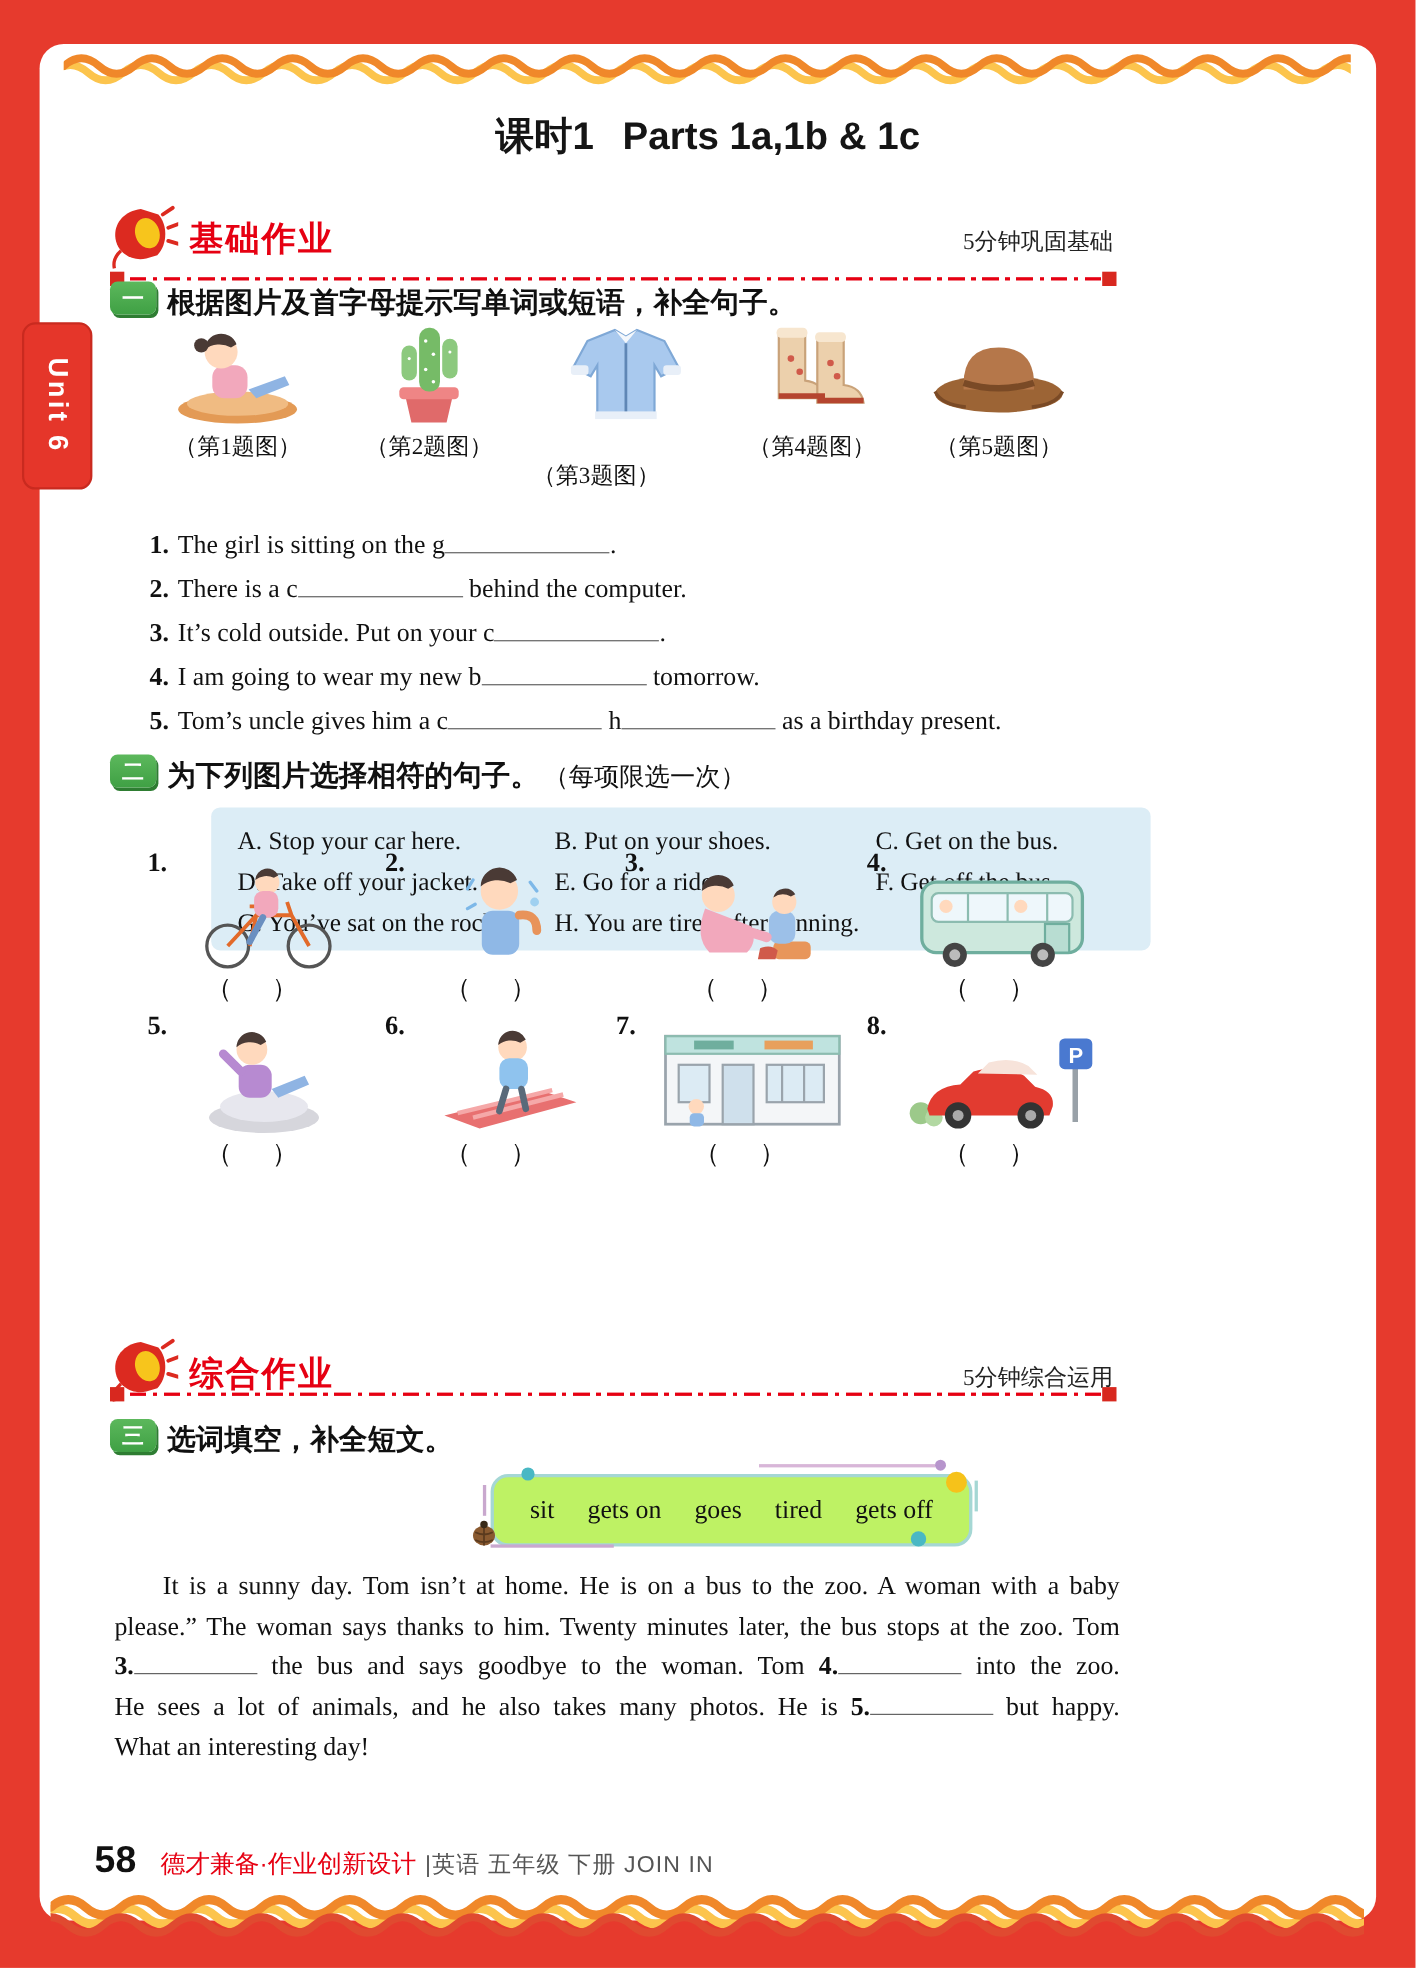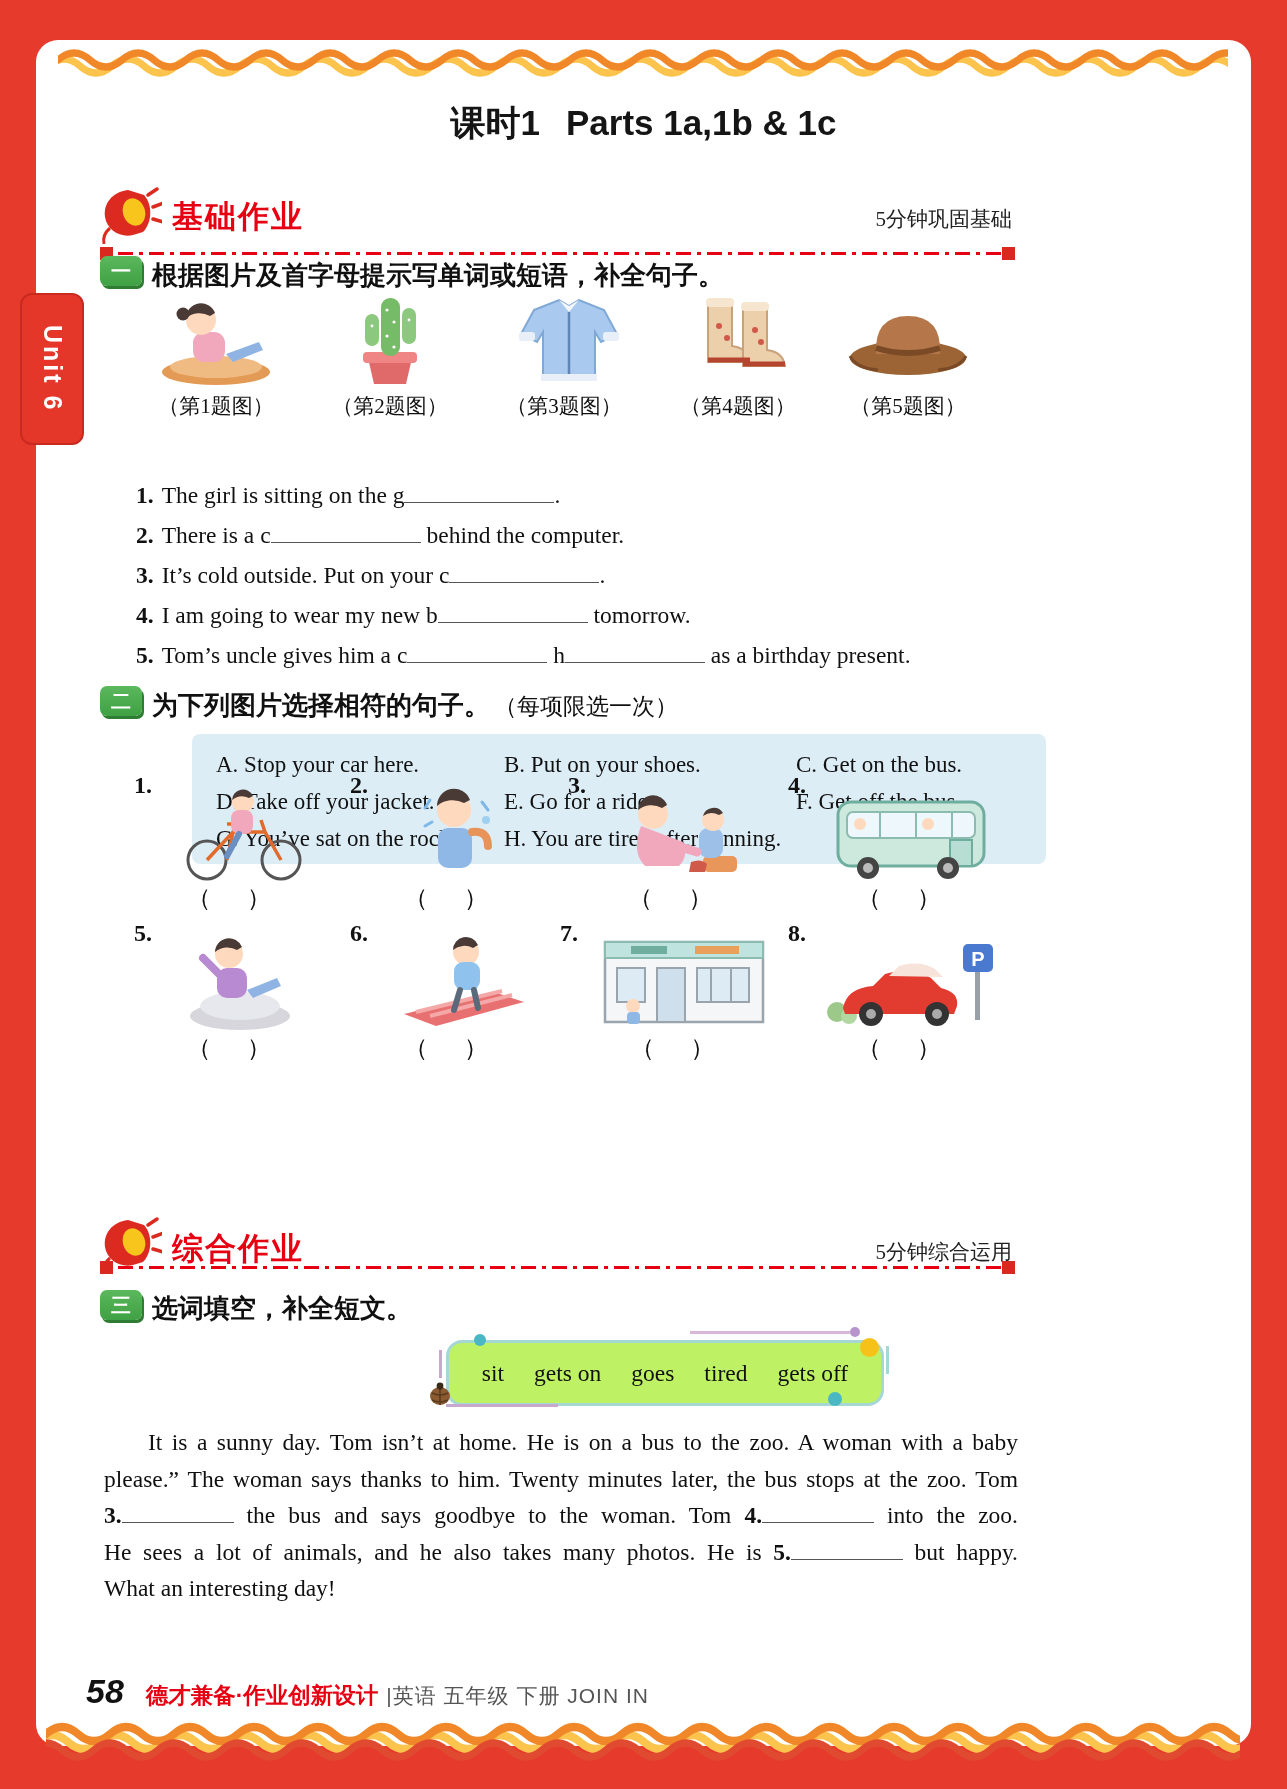--- a/index.html
+++ b/index.html
@@ -49,22 +49,22 @@
            font-family:"Liberation Serif",serif;font-size:23.5px;background:#bef264;}
   .dot{border-radius:50%;}
   
   .passage{left:104px;top:1424px;width:914px;font-family:"Liberation Serif",serif;font-size:23.5px;color:#101010;}
   .passage p{margin:0;height:36.6px;line-height:36.6px;white-space:nowrap;}
   .passage .just{text-align:justify;text-align-last:justify;white-space:normal;height:36.6px;overflow:hidden;}
   .pu{display:inline-block;width:112px;height:1em;border-bottom:1.8px solid #555;}
   .passage .ind{text-indent:44px;}
   
   .footer{left:86px;top:1672px;display:flex;align-items:baseline;}
-  .fnum{font-size:34px;font-weight:900;color:#111;font-style:italic;}
-  .fbrand{margin-left:22px;font-size:22.5px;font-weight:700;color:#e60012;}
+  .fnum{font-size:34px;font-weight:900;color:#111;}
+  .fbrand{margin-left:22px;font-size:22.5px;font-weight:400;color:#e60012;}
   .fmeta{margin-left:8px;font-size:21px;color:#555;letter-spacing:1px;}
 </style>
 </head>
 <body>
 
 <div class="page">
   <div class="inner"></div>
 
   <svg class="abs" style="left:58px;top:44px;" width="1170" height="36" viewBox="0 0 1170 36">
     <path d="M-10 22 q16 -14 32 0 t32 0 t32 0 t32 0 t32 0 t32 0 t32 0 t32 0 t32 0 t32 0 t32 0 t32 0 t32 0 t32 0 t32 0 t32 0 t32 0 t32 0 t32 0 t32 0 t32 0 t32 0 t32 0 t32 0 t32 0 t32 0 t32 0 t32 0 t32 0 t32 0 t32 0 t32 0 t32 0 t32 0 t32 0 t32 0 t32 0" fill="none" stroke="#fcc44d" stroke-width="7" stroke-linecap="round"></path>
@@ -146,21 +146,21 @@
   <div class="abs pic" style="left:822px;width:172px;">
     <svg width="160" height="96" viewBox="0 0 160 96">
       <ellipse cx="80" cy="66" rx="58" ry="17" fill="#9c6435"></ellipse>
       <path d="M22 64 q6 12 28 14 M138 64 q-6 12 -28 14" stroke="#7a4a26" stroke-width="3" fill="none"></path>
       <path d="M48 62 q-2 -38 32 -38 q34 0 32 38 z" fill="#b5774a"></path>
       <path d="M48 56 q32 10 64 0" stroke="#7a4a26" stroke-width="6" fill="none"></path>
     </svg>
   </div>
   <div class="abs cap serif" style="left:130px;width:172px;">（第1题图）</div>
   <div class="abs cap serif" style="left:304px;width:172px;">（第2题图）</div>
-  <div class="abs cap serif" style="left:478px;width:172px;">（第3题图）</div>
+  <div class="abs cap serif" style="left:456px;width:172px;margin-top:26px;">（第3题图）</div>
   <div class="abs cap serif" style="left:652px;width:172px;">（第4题图）</div>
   <div class="abs cap serif" style="left:822px;width:172px;">（第5题图）</div>
 
   <div class="abs sent serif" style="top:478px;">
     <b>1.</b><span>The girl is sitting on the g</span><span class="u u150"></span><span>.</span>
   </div>
   <div class="abs sent serif" style="top:518px;">
     <b>2.</b><span>There is a c</span><span class="u u150"></span><span> behind the computer.</span>
   </div>
   <div class="abs sent serif" style="top:558px;">

